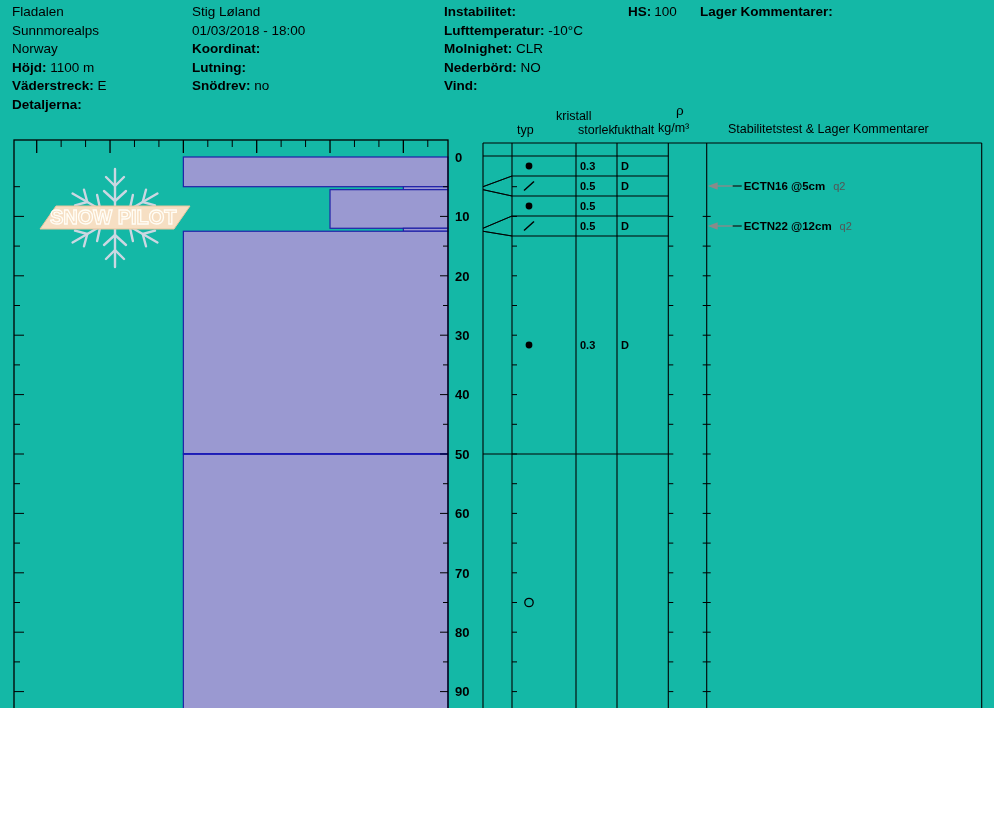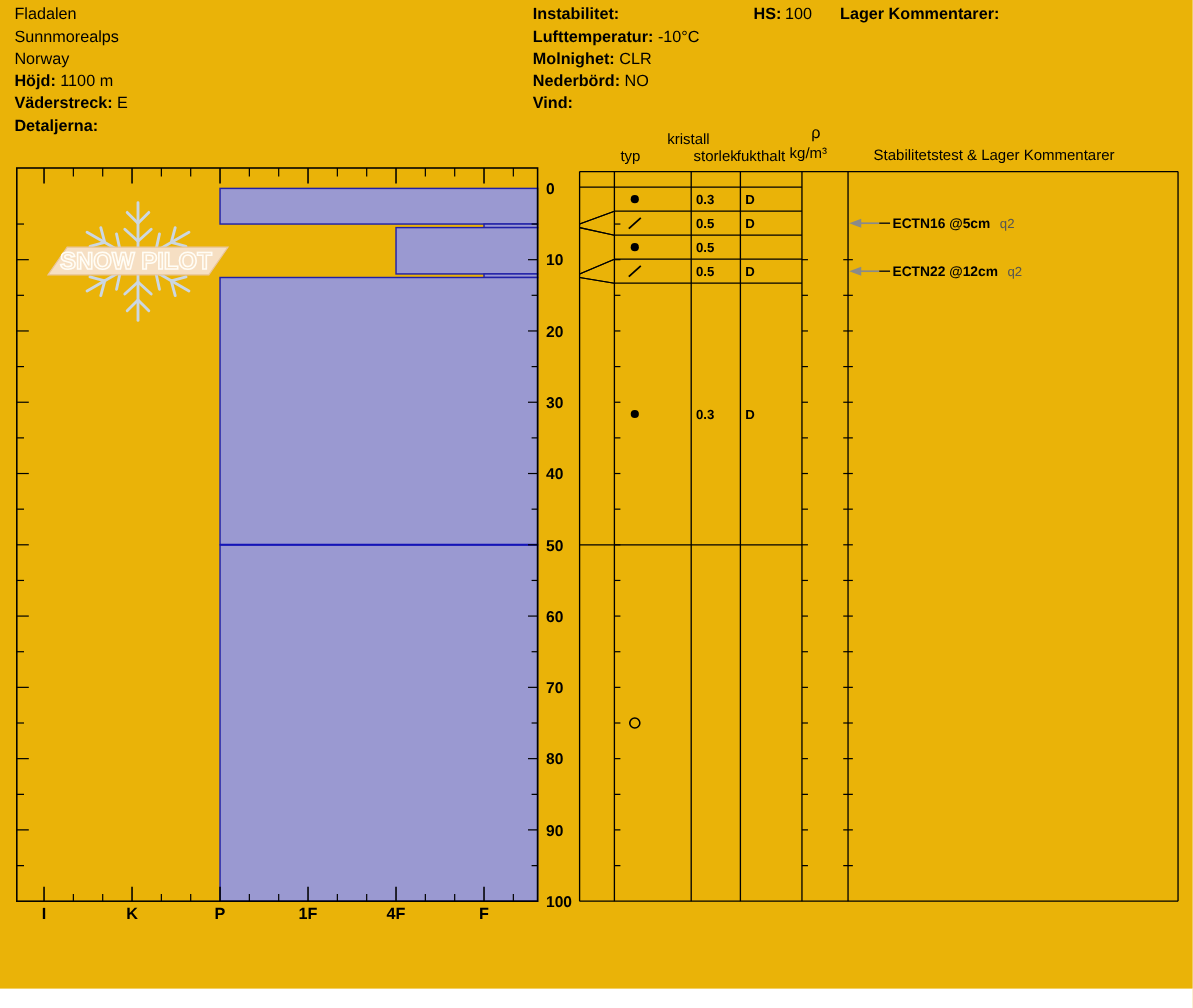--- a/index.html
+++ b/index.html
@@ -1,16 +1,16 @@
 <!DOCTYPE html>
 <html><head>
 <meta charset="utf-8">
 <style>
   html,body{margin:0;padding:0;background:#fff;}
-  .page{position:relative;width:994px;height:824px;background:#eab308;overflow:hidden;
+  .page{position:relative;width:994px;height:708px;background:#14b8a6;overflow:hidden;
         font-family:"Liberation Sans","DejaVu Sans",sans-serif;color:#000;}
   .hcol{position:absolute;}
   .hline{font-size:13.5px;line-height:18.6px;white-space:nowrap;}
   .b{font-weight:bold;}
   .small{font-size:11.5px;}
   .thead{position:absolute;font-weight:normal;font-size:12.5px;white-space:nowrap;}
   #storlek-h{width:37px;overflow:hidden;display:inline-block;}
   .footer{position:absolute;left:12px;top:765px;font-weight:bold;font-size:13.5px;}
   svg{position:absolute;left:0;top:0;}
 </style>
@@ -21,20 +21,27 @@
 
   <div class="hcol" style="left:12px;top:3px">
     <div class="hline"><span>Fladalen</span></div>
     <div class="hline"><span>Sunnmorealps</span></div>
     <div class="hline"><span>Norway</span></div>
     <div class="hline"><span class="b">Höjd:</span><span> 1100 m</span></div>
     <div class="hline"><span class="b">Väderstreck:</span><span> E</span></div>
     <div class="hline"><span class="b">Detaljerna:</span></div>
   </div>
 
+  <div class="hcol" style="left:192px;top:3px">
+    <div class="hline"><span>Stig Løland</span></div>
+    <div class="hline"><span>01/03/2018 - 18:00</span></div>
+    <div class="hline"><span class="b">Koordinat:</span></div>
+    <div class="hline"><span class="b">Lutning:</span></div>
+    <div class="hline"><span class="b">Snödrev:</span><span> no</span></div>
+  </div>
 
   <div class="hcol" style="left:444px;top:3px">
     <div class="hline"><span class="b">Instabilitet:</span></div>
     <div class="hline"><span class="b">Lufttemperatur:</span><span> -10°C</span></div>
     <div class="hline"><span class="b">Molnighet:</span><span> CLR</span></div>
     <div class="hline"><span class="b">Nederbörd:</span><span> NO</span></div>
     <div class="hline"><span class="b">Vind:</span></div>
   </div>
 
   <div class="hcol" style="left:628px;top:3px">

